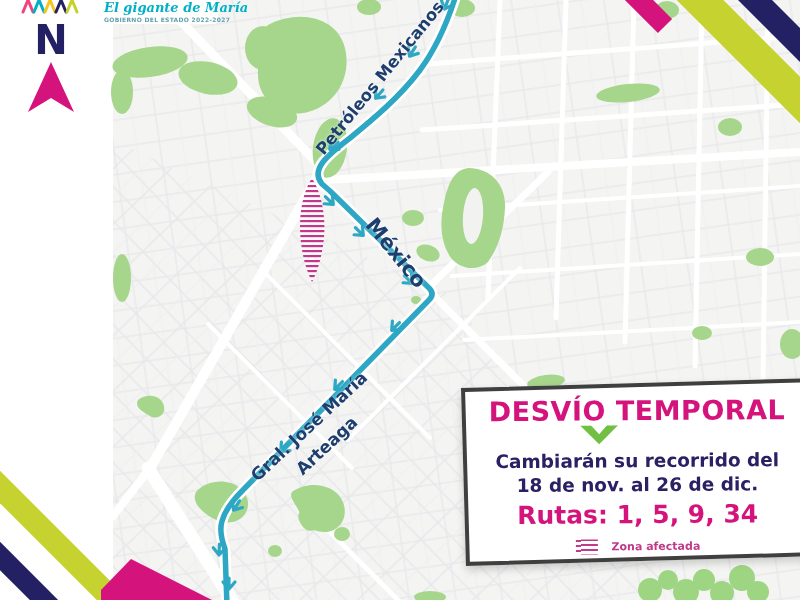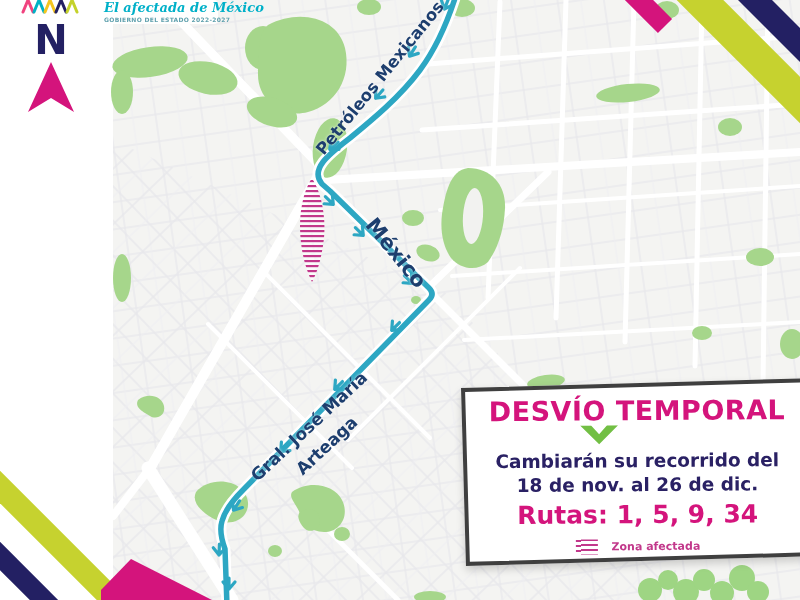--- a/index.html
+++ b/index.html
@@ -192,21 +192,21 @@
   </svg>
 
   <div class="street-label" id="lbl-petroleos">Petróleos Mexicanos</div>
   <div class="street-label" id="lbl-mexico">México</div>
   <div class="street-label" id="lbl-arteaga">
     <div>Gral. José María</div>
     <div>Arteaga</div>
   </div>
 
   <div id="brand">
-    <div id="brand-script">El afectada de México</div>
+    <div id="brand-script">El gigante de María</div>
     <div id="brand-caption">GOBIERNO DEL ESTADO 2022-2027</div>
   </div>
 
   <div id="compass">
     <div class="n">N</div>
     <svg width="46" height="50" viewBox="0 0 46 50">
       <polygon points="23,0 46,50 23,36 0,50" style="fill:var(--magenta)"></polygon>
     </svg>
   </div>
 

